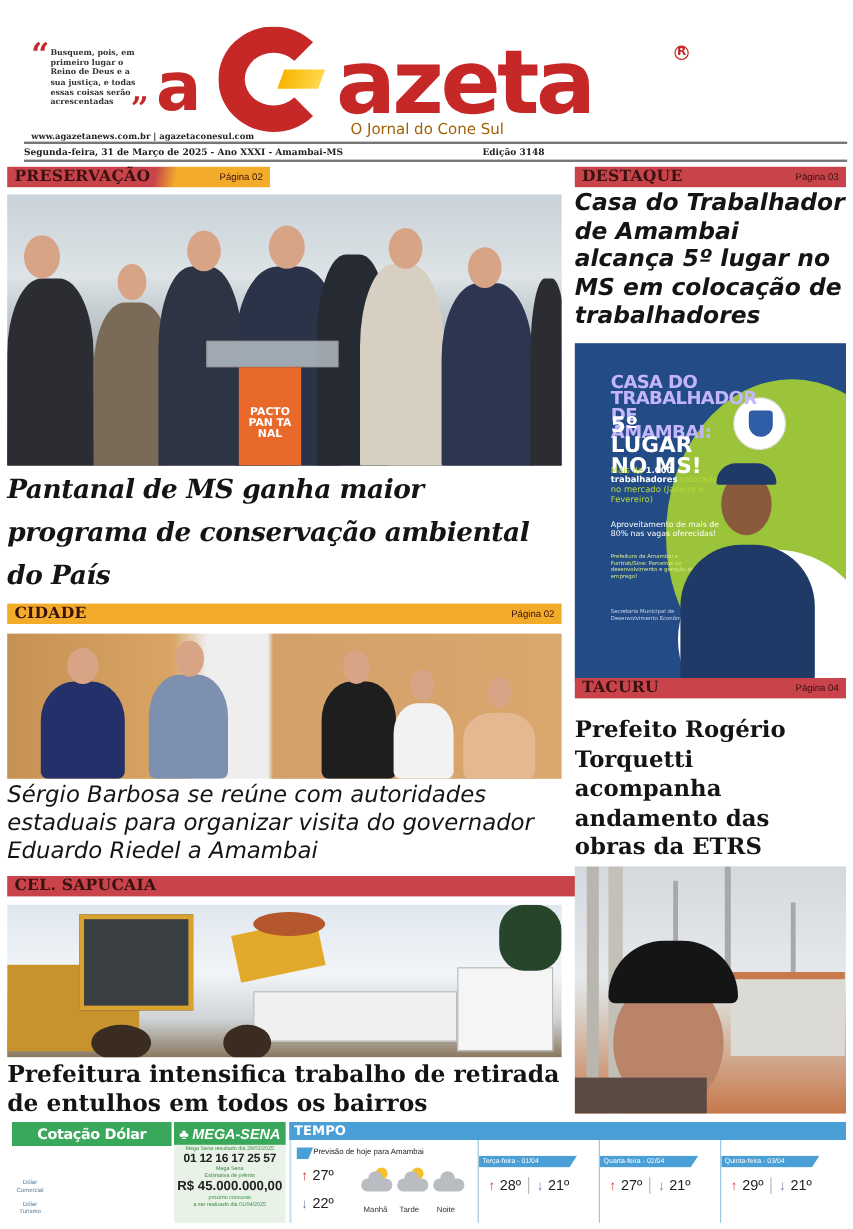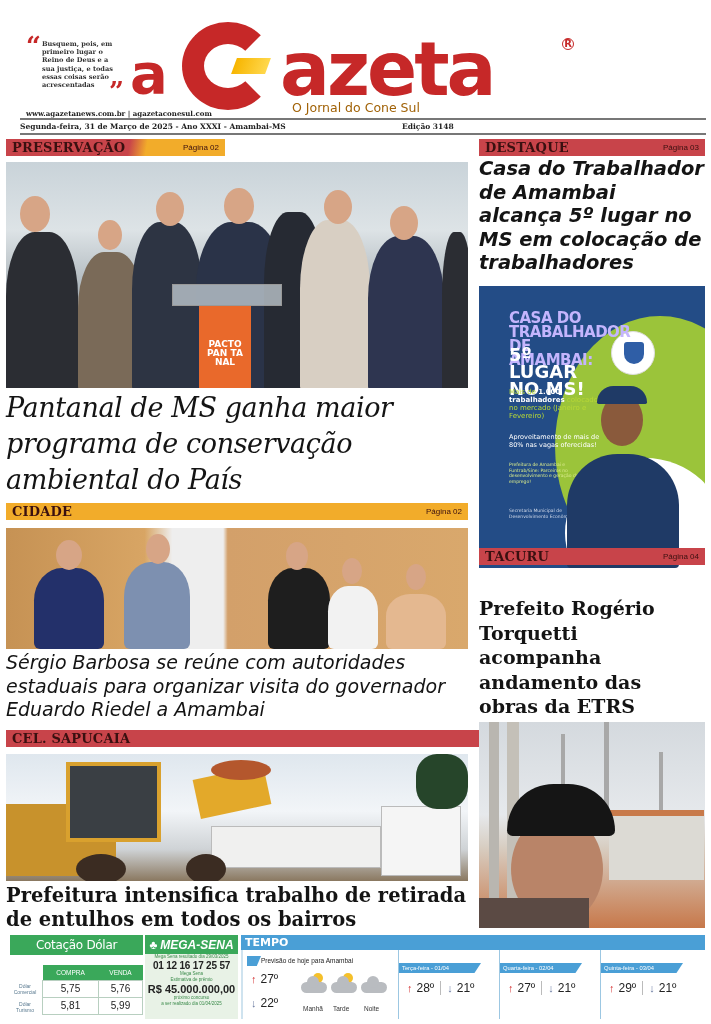--- a/index.html
+++ b/index.html
@@ -23,24 +23,24 @@
 
 .bar{height:17px;display:flex;align-items:center;justify-content:space-between;padding:0 6px}
 .bar .lbl{font-family:"DejaVu Serif",serif;font-weight:bold;font-size:13px;color:#3a1010;letter-spacing:.2px}
 .bar .pg{font-family:"Liberation Sans",sans-serif;font-size:8px;color:#3a1010}
 .red{background:#c8444a}
 .yel{background:#f2ac2a}
 .pres{left:6px;top:139px;width:219px;background:linear-gradient(100deg,#c8444a 0,#c8444a 56%,#f2ac2a 64%,#f2ac2a 100%)}
 .dest{left:479px;top:139px;width:226px}
 .cid{left:6px;top:503px;width:462px}
 .cel{left:6px;top:730px;width:524px}
-.tac{left:479px;top:548px;width:226px}
+.tac{left:479px;top:565px;width:226px}
 
 .hl{text-align:left;color:#141414;font-family:"DejaVu Serif",serif}
-.h-pant{left:6px;top:390px;width:462px;font-size:27px;line-height:36px;font-weight:normal;font-style:italic;letter-spacing:-.4px}
+.h-pant{left:6px;top:390px;width:462px;font-size:22px;line-height:36px;font-weight:bold;font-style:italic;letter-spacing:-.4px}
 .h-casa{left:479px;top:157px;width:226px;font-size:19.5px;line-height:23.5px;font-style:italic;font-family:"DejaVu Sans",sans-serif;font-weight:600}
 .h-serg{left:6px;top:651px;width:462px;font-size:19px;line-height:23.5px;font-style:italic;font-family:"DejaVu Sans",sans-serif;font-weight:normal}
 .h-pref{left:479px;top:596px;width:226px;font-size:19px;line-height:24.5px;font-weight:bold}
 .h-entul{left:6px;top:884px;width:462px;font-size:19.5px;line-height:24px;font-weight:bold}
 
 .photo{overflow:hidden}
 .p1{left:6px;top:162px;width:462px;height:226px;background:linear-gradient(180deg,#c9d3d9 0,#dde3e6 30%,#a7b0b6 60%,#3b3f48 100%)}
 .p2{left:6px;top:528px;width:462px;height:121px;background:linear-gradient(90deg,#c69254 0,#d8a564 30%,#eee 36%,#eee 47%,#d3a06a 48%,#d9a86c 100%)}
 .p3{left:6px;top:754px;width:462px;height:127px;background:linear-gradient(180deg,#dfe7ee 0,#f2f5f8 45%,#cfd3d6 75%,#8a7860 100%)}
 .p4{left:479px;top:286px;width:226px;height:282px;background:#234c86}
@@ -54,21 +54,21 @@
 .ad-t2{position:absolute;left:30px;top:60px;font-family:"DejaVu Sans",sans-serif;font-weight:bold;font-size:18px;line-height:17px;color:#ffffff}
 .ad-t3{position:absolute;left:30px;top:102px;width:95px;font-family:"DejaVu Sans",sans-serif;font-size:7px;line-height:8px;color:#b7d736}
 .ad-t3 b{color:#fff}
 .ad-t4{position:absolute;left:30px;top:148px;width:95px;font-family:"DejaVu Sans",sans-serif;font-size:6.5px;line-height:7.5px;color:#fff}
 .ad-t5{position:absolute;left:30px;top:176px;width:70px;font-family:"DejaVu Sans",sans-serif;font-size:4.5px;line-height:5.5px;color:#d8ea8a}
 .ad-t6{position:absolute;left:30px;top:222px;width:70px;font-family:"DejaVu Sans",sans-serif;font-size:4.5px;line-height:5.5px;color:#cfd8e8}
 .ad-seal{position:absolute;left:132px;top:45px;width:44px;height:44px;border-radius:50%;background:#fff;border:1px solid #ddd}
 .ad-seal:after{content:"";position:absolute;left:12px;top:10px;width:20px;height:22px;background:#2f5ea6;border-radius:3px 3px 10px 10px}
 
 .dolar{left:10px;top:935px;width:133px;height:84px}
-.dolar-head{height:20px;background:#3aa85a;color:#fff;font-family:"DejaVu Sans",sans-serif;font-weight:normal;font-size:12px;display:flex;align-items:center;justify-content:center;letter-spacing:-.3px}
+.dolar-head{height:20px;background:#3aa85a;color:#fff;font-family:"DejaVu Sans",sans-serif;font-weight:bold;font-size:12px;display:flex;align-items:center;justify-content:center;letter-spacing:-.3px}
 .dtable{position:absolute;left:32px;top:30px;width:101px;border-collapse:collapse;font-family:"Liberation Sans",sans-serif}
 .dtable th{background:#3aa85a;color:#fff;font-size:6.5px;height:15px;font-weight:normal}
 .dtable td{border:1px solid #b8cfc0;font-size:10px;text-align:center;height:17px;color:#222}
 .drow-lbl{position:absolute;left:0;width:30px;text-align:center;font-family:"Liberation Sans",sans-serif;font-size:5px;line-height:6px;color:#5a7a90}
 .mega{left:145px;top:935px;width:93px;height:84px;background:#e8f2e6;text-align:center;font-family:"Liberation Sans",sans-serif}
 .mega-head{height:19px;background:#3aa85a;color:#fff;font-weight:bold;font-style:italic;font-size:12px;display:flex;align-items:center;justify-content:center;gap:3px}
 .mega .s{font-size:4.5px;color:#3a8a4a;line-height:6px}
 .mega .nums{font-size:10px;font-weight:bold;color:#222;line-height:11px;letter-spacing:-.2px}
 .mega .val{font-size:11px;font-weight:bold;color:#222;line-height:12px}
 .tempo{left:241px;top:935px;width:464px;height:84px}
@@ -201,36 +201,20 @@
   <div style="position:absolute;left:125px;top:0;width:5px;height:100px;background:#a8a8a8"></div>
   <div style="position:absolute;left:180px;top:30px;width:4px;height:70px;background:#a8a8a8"></div>
   <div style="position:absolute;left:130px;top:88px;width:95px;height:70px;background:#dcdad4;border-top:6px solid #c87a4a"></div>
   <div class="head" style="left:32px;top:92px;width:92px;height:110px;background:#b98468"></div>
   <div style="position:absolute;left:28px;top:62px;width:108px;height:52px;background:#151515;border-radius:50px 50px 6px 6px"></div>
   <div style="position:absolute;left:0;top:176px;width:110px;height:30px;background:#5b4a44"></div>
 </div>
 
 <div class="abs dolar">
   <div class="dolar-head">Cotação Dólar</div>
-  <table class="dtable">
-    <tbody>
-        <tr>
-          <th>COMPRA</th>
-          <th>VENDA</th>
-        </tr>
-    <tr>
-          <td>5,75</td>
-          <td>5,76</td>
-        </tr>
-    <tr>
-          <td>5,81</td>
-          <td>5,99</td>
-        </tr>
-  </tbody>
-    </table>
   <div class="drow-lbl" style="top:48px">Dólar Comercial</div>
   <div class="drow-lbl" style="top:66px">Dólar Turismo</div>
 </div>
 
 <div class="abs mega">
   <div class="mega-head">
       <span>♣</span>
       <span>MEGA-SENA</span>
     </div>
   <div class="s">Mega Sena resultado dia 29/03/2025</div>

